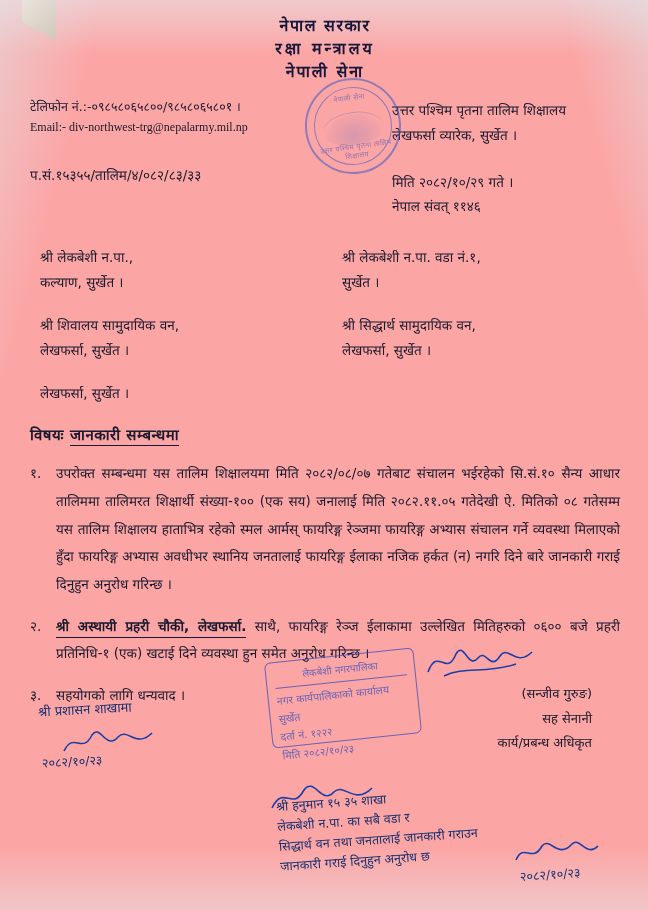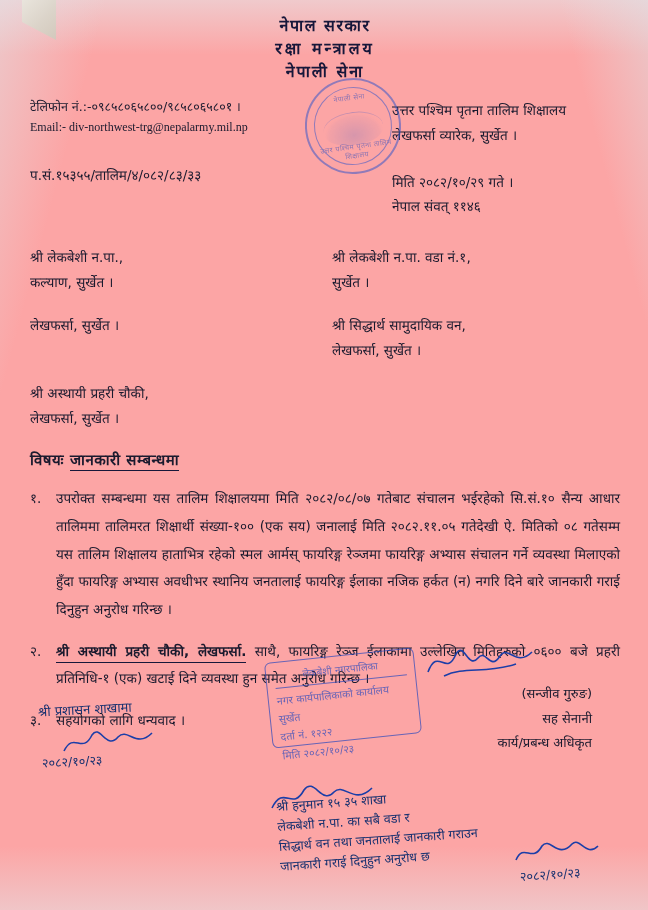--- a/index.html
+++ b/index.html
@@ -128,21 +128,21 @@
   }
   .addr-grid {
     margin-top: 26px;
     font-size: 13.5px;
     line-height: 1.85;
   }
   .addr-grid .pair {
     display: flex;
     margin-bottom: 18px;
   }
-  .addr-grid .pair > div { width: 50%; }
+  .addr-grid .pair > div { width: 50%; margin-left: 10px; }
   .addr-grid .pair > div.right { padding-left: 14px; }
 
   .subject {
     text-align: left;
     margin-top: 12px;
     font-size: 15px;
     font-weight: bold;
     letter-spacing: .5px;
   }
   .subject .u {
@@ -264,30 +264,30 @@
           <div>श्री लेकबेशी न.पा.,</div>
           <div>कल्याण,  सुर्खेत ।</div>
         </div>
         <div class="right">
           <div>श्री लेकबेशी न.पा. वडा नं.१,</div>
           <div>सुर्खेत ।</div>
         </div>
       </div>
       <div class="pair">
         <div>
+          <div>श्री शिवालय सामुदायिक वन,</div>
           <div>लेखफर्सा, सुर्खेत ।</div>
         </div>
         <div class="right">
           <div>श्री सिद्धार्थ सामुदायिक वन,</div>
           <div>लेखफर्सा, सुर्खेत ।</div>
         </div>
       </div>
       <div class="pair">
         <div>
-          <div>श्री अस्थायी प्रहरी चौकी,</div>
           <div>लेखफर्सा, सुर्खेत ।</div>
         </div>
         <div class="right"></div>
       </div>
     </div>
 
     <div class="subject">
       <span>विषयः</span>
       <span class="u">जानकारी सम्बन्धमा</span>
     </div>

